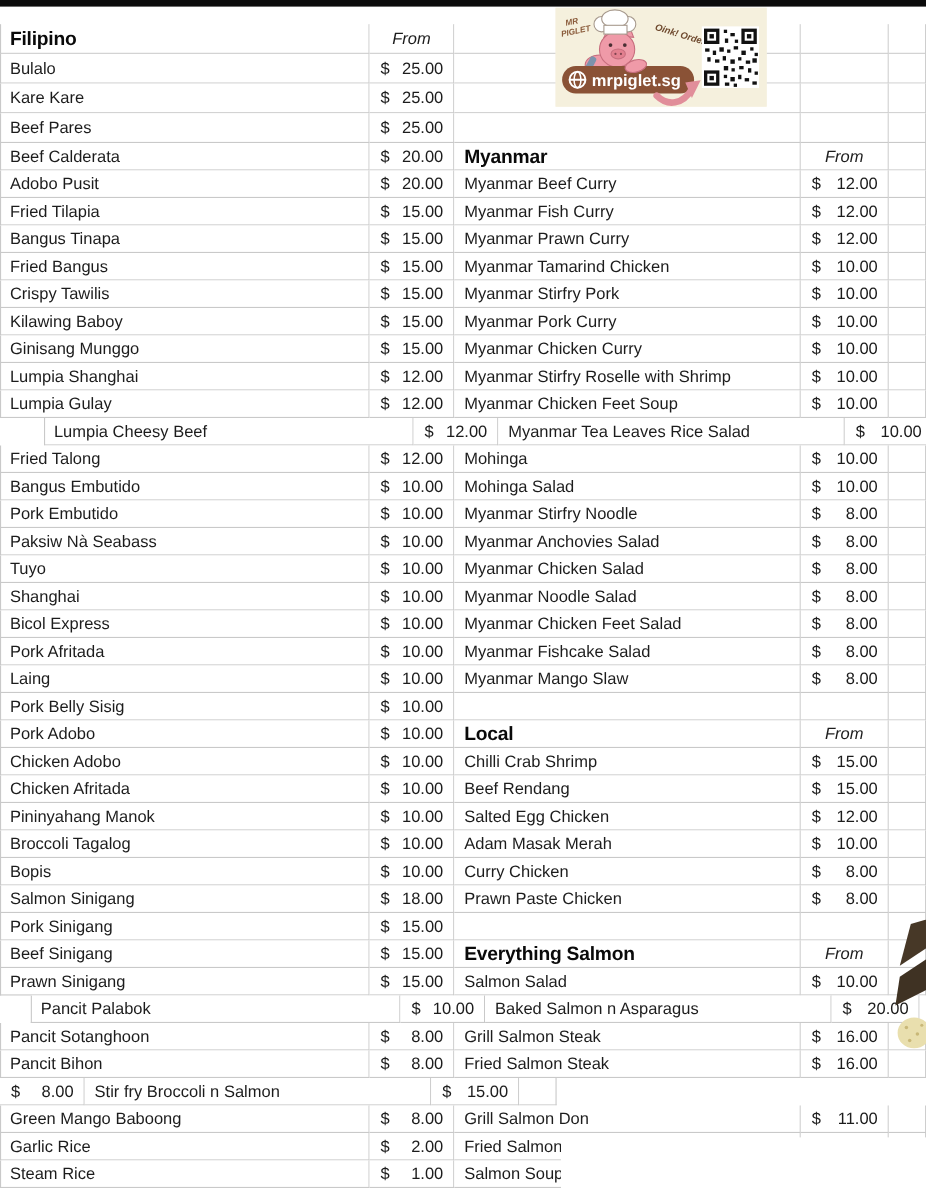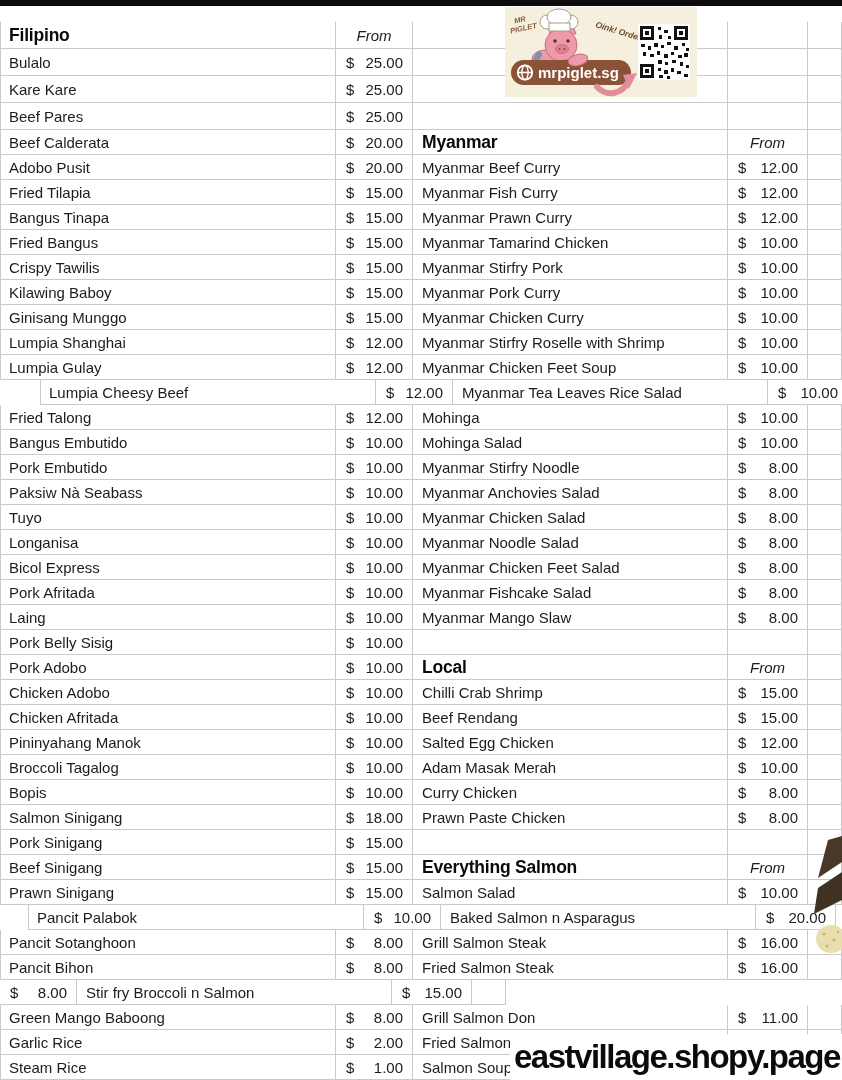--- a/index.html
+++ b/index.html
@@ -415,21 +415,21 @@
         <div class="cell c-price2">
           <span class="price">
             <span>$</span>
             <span>8.00</span>
           </span>
         </div>
         <div class="cell c-stub"></div>
       </div>
       <div class="row" style="height: 25px;">
         <div class="cell c-name1">
-          <span class="item-name">Longanisa</span>
+          <span class="item-name">Shanghai</span>
         </div>
         <div class="cell c-price1">
           <span class="price">
             <span>$</span>
             <span>10.00</span>
           </span>
         </div>
         <div class="cell c-name2">
           <span class="item-name">Myanmar Noodle Salad</span>
         </div>
@@ -967,15 +967,14 @@
     <polygon points="18,4 32,0 32,26 8,42" fill="#473827"></polygon>
     <polygon points="8,52 32,36 32,64 4,78" fill="#3f3223"></polygon>
     <ellipse cx="21" cy="103" rx="15" ry="14" fill="#e9dfae"></ellipse>
     <circle cx="14" cy="98" r="1.6" fill="#c9b878"></circle>
     <circle cx="24" cy="104" r="1.6" fill="#c9b878"></circle>
     <circle cx="17" cy="110" r="1.6" fill="#c9b878"></circle>
     <circle cx="28" cy="96" r="1.4" fill="#c9b878"></circle>
   </svg>
 
   <div id="wm-backdrop"></div>
-  <div id="watermark">eastvillage.shopy.page</div>
 
 </div>
 
 </body></html>

